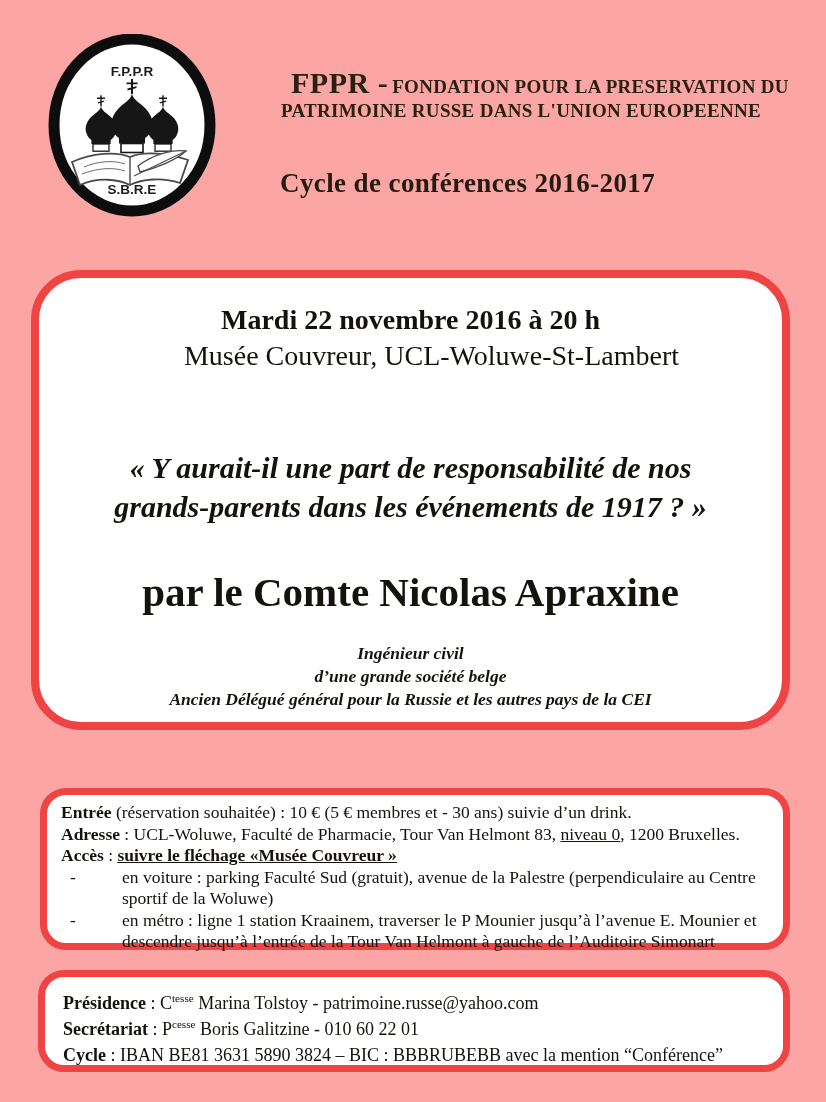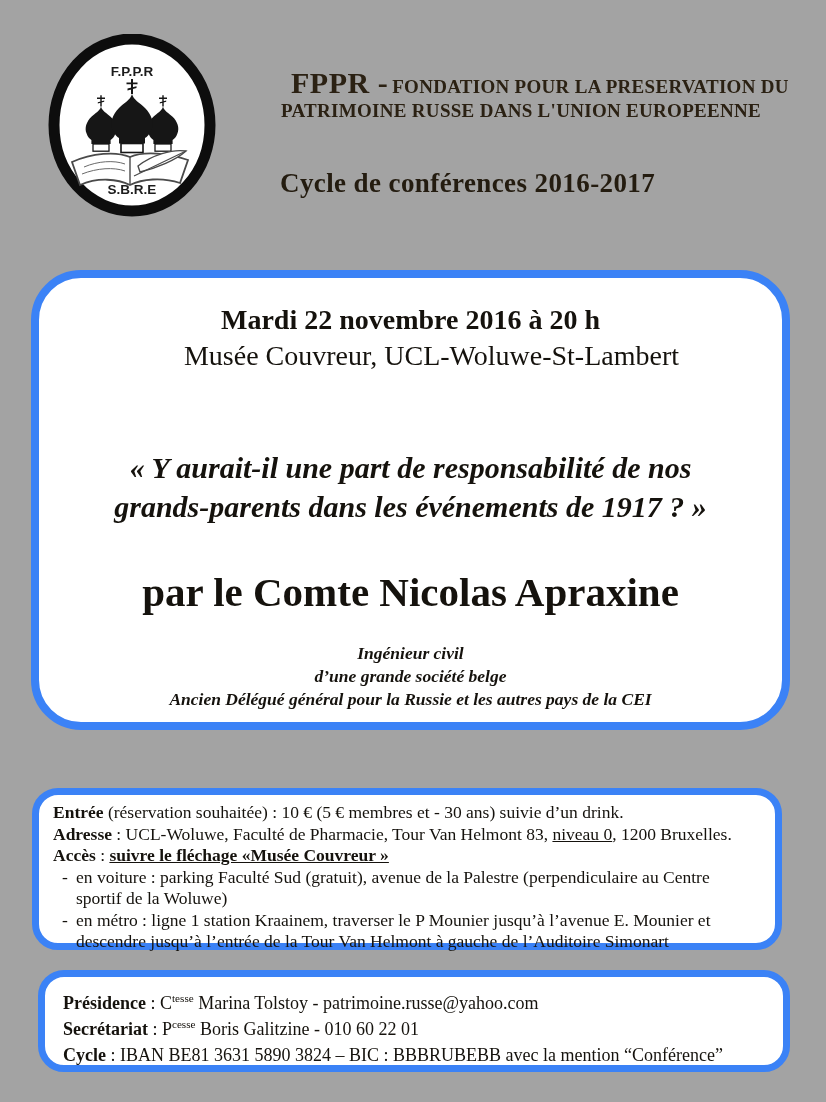--- a/index.html
+++ b/index.html
@@ -1,50 +1,50 @@
 <!DOCTYPE html>
 <html><head>
 <meta charset="utf-8">
 <style>
   html,body { margin:0; padding:0; background:#e8e8e8; }
   .page {
     position:relative; width:826px; height:1102px; margin:0 auto;
-    background:#a3a3a3; overflow:hidden;
+    background:#fca5a5; overflow:hidden;
     font-family:"Liberation Serif","DejaVu Serif",serif;
     color:#15120d;
   }
   
   .logo { position:absolute; left:44px; top:34px; width:176px; height:186px; }
   .org-line1 { position:absolute; left:291px; top:66px; white-space:nowrap;
                color:#2B2113; font-weight:bold; }
   .org-line1 .acr  { font-size:30px; letter-spacing:0.5px; }
   .org-line1 .rest { font-size:19px; letter-spacing:0.3px; }
   .org-line2 { position:absolute; left:281px; top:100px; white-space:nowrap;
                color:#2B2113; font-weight:bold; font-size:19px; letter-spacing:0.3px; }
   .cycle { position:absolute; left:280px; top:168px; white-space:nowrap;
            color:#241c10; font-weight:bold; font-size:27px; letter-spacing:0.4px; }
   
-  .box { position:absolute; background:#fff; border:7px solid #3b82f6; box-sizing:border-box; }
+  .box { position:absolute; background:#fff; border:7px solid #ef4444; box-sizing:border-box; }
   .event-box   { left:31px; top:270px; width:759px; height:460px; border-width:8px; border-radius:50px; text-align:center; }
-  .info-box    { left:32px; top:788px; width:750px; height:162px; border-radius:26px;
+  .info-box    { left:40px; top:788px; width:750px; height:162px; border-radius:26px;
                  padding:7px 16px 0 14px; font-size:17.5px; line-height:21.5px; }
   .contact-box { left:38px; top:970px; width:752px; height:102px; border-radius:26px;
                  padding:13px 16px 0 18px; font-size:18px; line-height:26px; }
   
   .event-date  { margin-top:24px; font-size:28px; font-weight:bold; line-height:36px; }
   .event-venue { font-size:28px; font-weight:normal; line-height:36px;padding-left:42px; }
   .event-quote { margin-top:74px; font-size:30px; font-weight:bold; font-style:italic; line-height:39px; }
   .event-speaker { margin-top:42px; font-size:41px; font-weight:bold; line-height:48px; }
   .event-desc  { margin-top:26px; font-size:17.5px; font-weight:bold; font-style:italic; line-height:23px; }
   
   .iline b, .cline b { font-weight:bold; }
   .u { text-decoration:underline;margin-top:40px; }
   .bullet { display:flex; }
   .bullet .dash { width:23px; flex:none; padding-left:9px; box-sizing:border-box; }
-  .bullet .btext { flex:1; }
+  .bullet .btext { flex:1;margin-left:38px; }
   sup { font-size:0.62em; line-height:0;text-align:center; }
 </style>
 </head>
 <body>
 
 <div class="page">
 
   <div class="logo">
     <svg viewBox="0 0 176 186" width="176" height="186">
       <ellipse cx="88" cy="91" rx="78" ry="86" fill="#ffffff" stroke="#0d0d0d" stroke-width="11"></ellipse>

